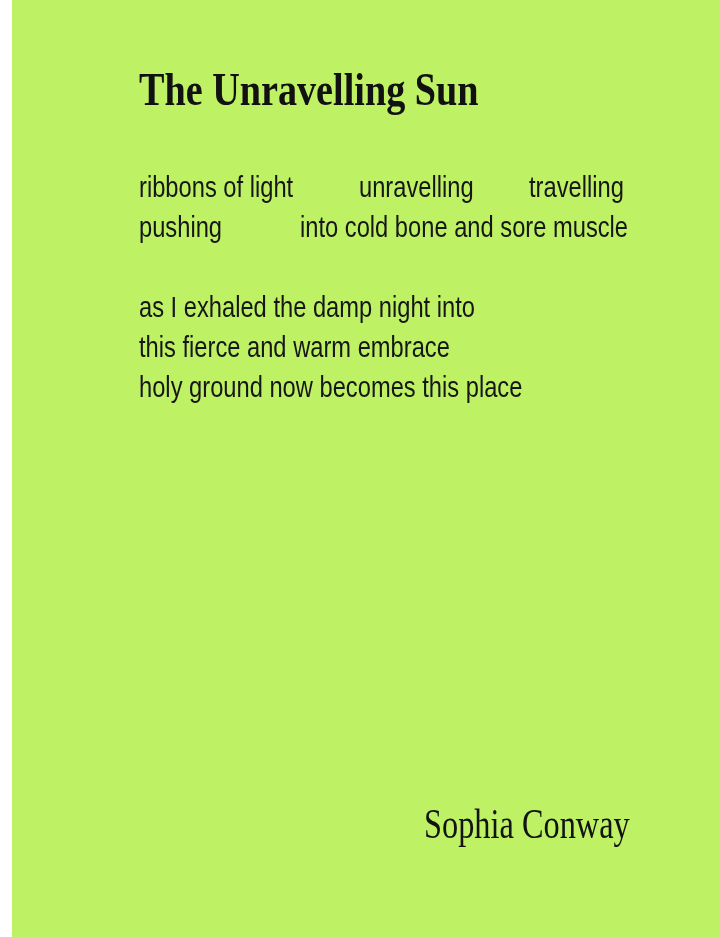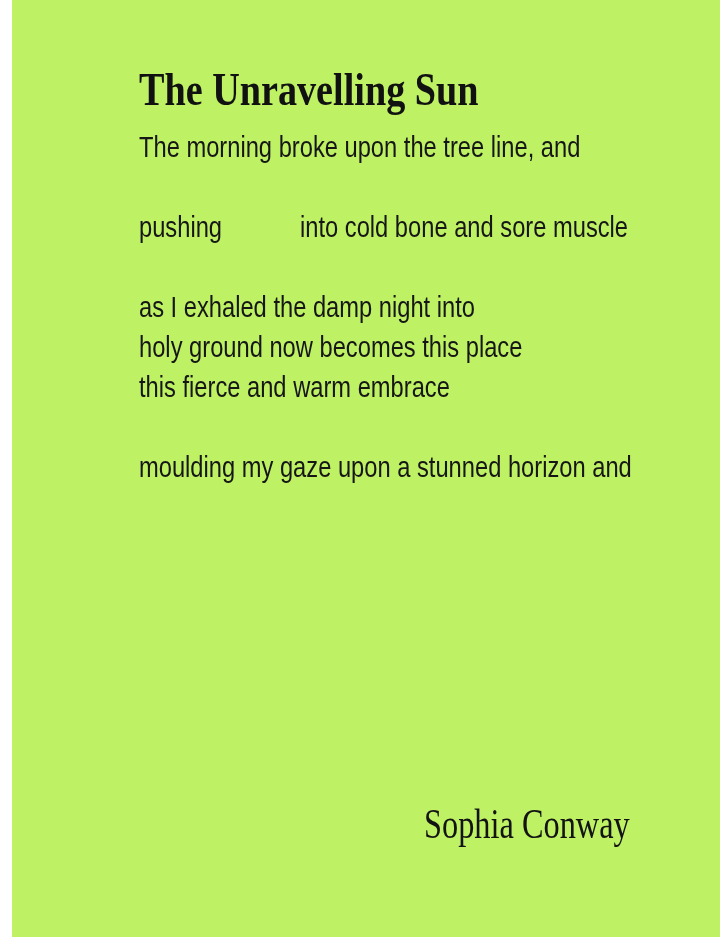--- a/index.html
+++ b/index.html
@@ -71,36 +71,39 @@
 </style>
 </head>
 <body>
 
 <div class="page">
 
   <h1 class="title">The Unravelling Sun</h1>
 
   <div class="body-block">
 
-    <div class="ln"><span class="sx">The morning broke upon the tree line, and</span></div>
 
     <div class="ln"></div>
 
+    <div class="ln cols">
+      <span class="sx" style="left:0">ribbons of light</span>
+      <span class="sx" style="left:220px">unravelling</span>
+      <span class="sx" style="left:390px">travelling</span>
+    </div>
     <div class="ln cols">
       <span class="sx" style="left:0">pushing</span>
       <span class="sx" style="left:161px">into cold bone and sore muscle</span>
     </div>
 
     <div class="ln"></div>
 
     <div class="ln"><span class="sx">as I exhaled the damp night into</span></div>
+    <div class="ln"><span class="sx">this fierce and warm embrace</span></div>
     <div class="ln"><span class="sx">holy ground now becomes this place</span></div>
-    <div class="ln"><span class="sx">this fierce and warm embrace</span></div>
 
     <div class="ln"></div>
 
-    <div class="ln"><span class="sx">moulding my gaze upon a stunned horizon and</span></div>
 
   </div>
 
   <p class="signature">Sophia Conway</p>
 
 </div>
 
 </body></html>

